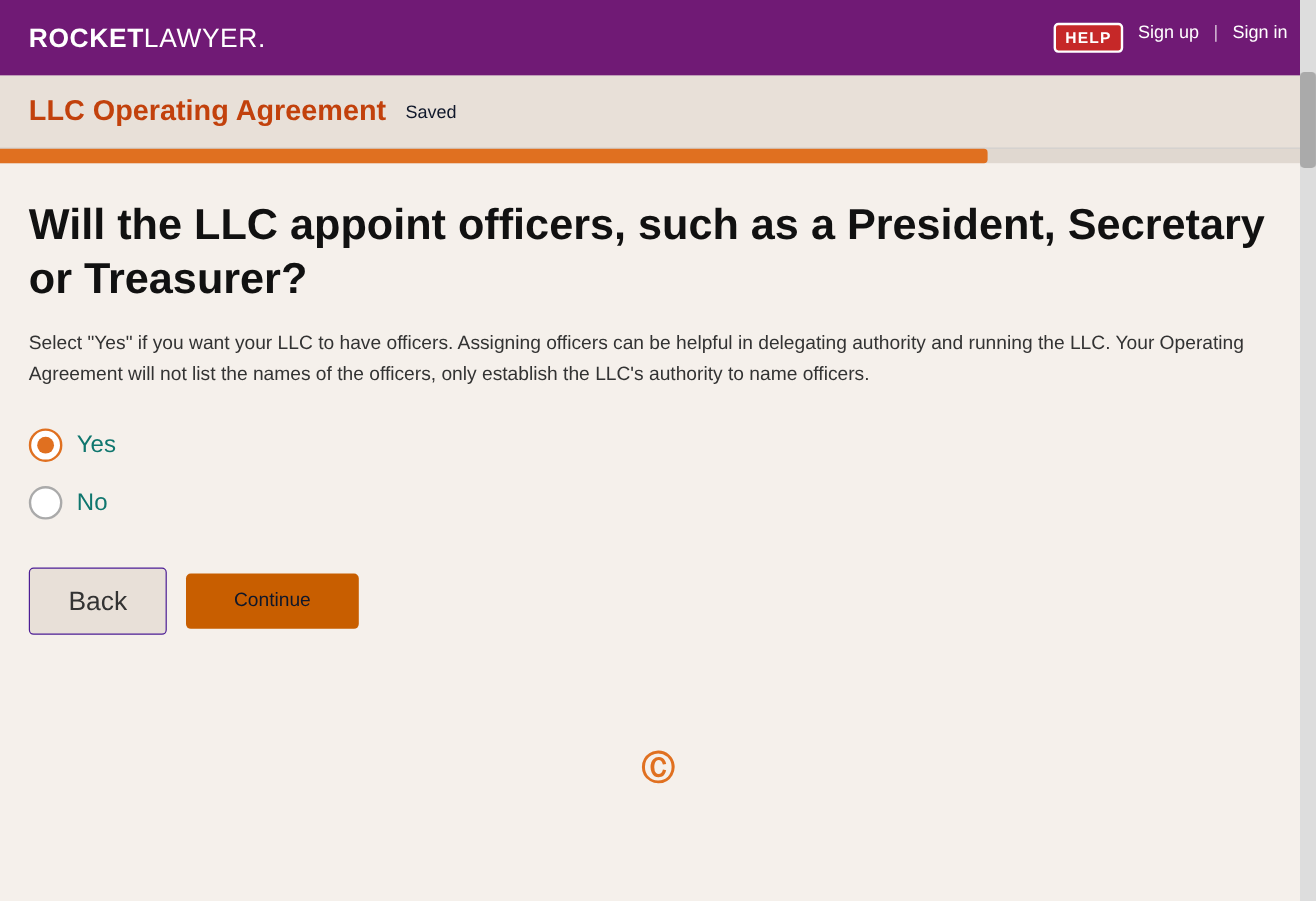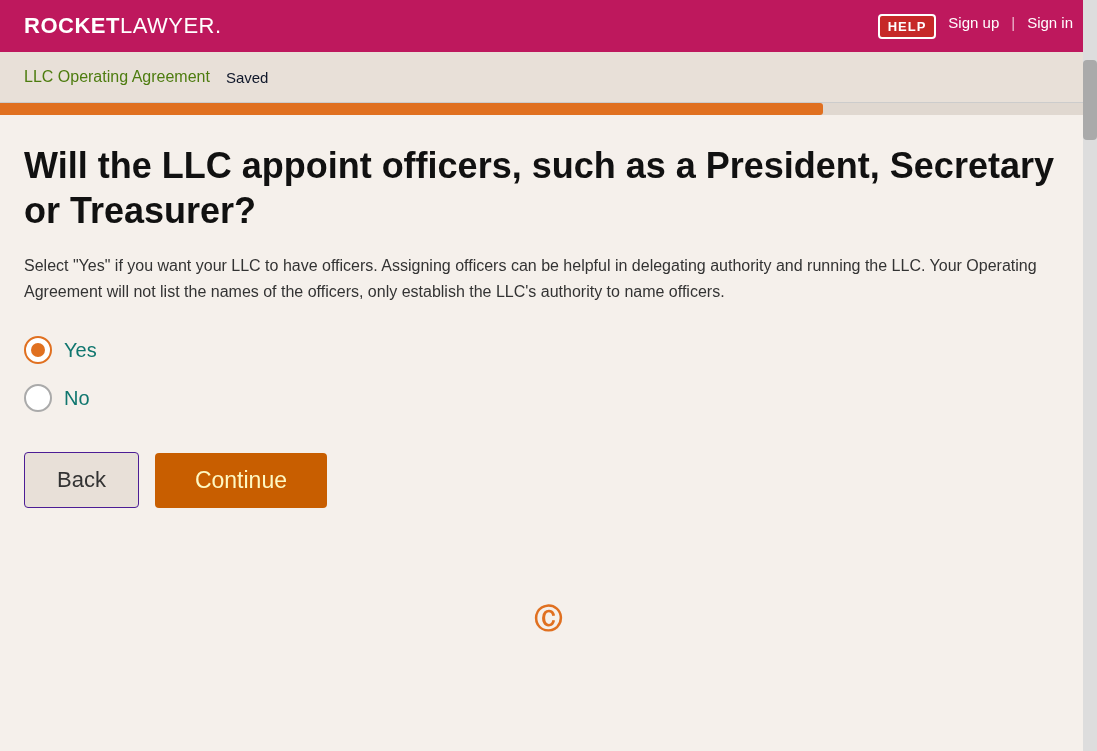--- a/index.html
+++ b/index.html
@@ -1,21 +1,21 @@
 <!DOCTYPE html>
 <html><head>
   <meta charset="utf-8">
   <style>
     * { box-sizing: border-box; margin: 0; padding: 0; }
     body { font-family: Arial, Helvetica, sans-serif; background: #f5f0eb; min-height: 751px; width: 1097px; overflow-x: hidden; }
 
     
     .header {
-      background: #be185d;
-      height: 52px;
+      background: #701a75;
+      height: 63px;
       display: flex;
       align-items: center;
       justify-content: space-between;
       padding: 0 24px;
     }
     .logo {
       color: #fff;
       font-size: 22px;
       font-weight: normal;
       letter-spacing: 0.5px;
@@ -49,23 +49,23 @@
     
     .sub-header {
       background: #e8e0d8;
       border-bottom: 1px solid #ccc;
       padding: 16px 24px;
       display: flex;
       align-items: center;
       gap: 16px;
     }
     .doc-title {
-      font-size: 16px;
-      font-weight: 400;
-      color: #4d7c0f;
+      font-size: 24px;
+      font-weight: 700;
+      color: #c2410c;
     }
     .saved-badge {
       font-size: 15px;
       color: #0f172a;
     }
 
     
     .progress-container {
       background: #e0d8d0;
       height: 12px;
@@ -149,23 +149,23 @@
       color: #333;
       border: 1px solid #4c1d95;
       font-size: 22px;
       font-weight: 400;
       padding: 14px 32px;
       border-radius: 4px;
       cursor: pointer;
     }
     .btn-continue {
       background: #c85e00;
-      color: #fef9c3;
+      color: #0f172a;
       border: none;
-      font-size: 23px;
+      font-size: 16px;
       font-weight: 400;
       padding: 14px 40px;
       border-radius: 4px;
       cursor: pointer;
     }
 
     
     .show-preview-row {
       display: flex;
       justify-content: center;

